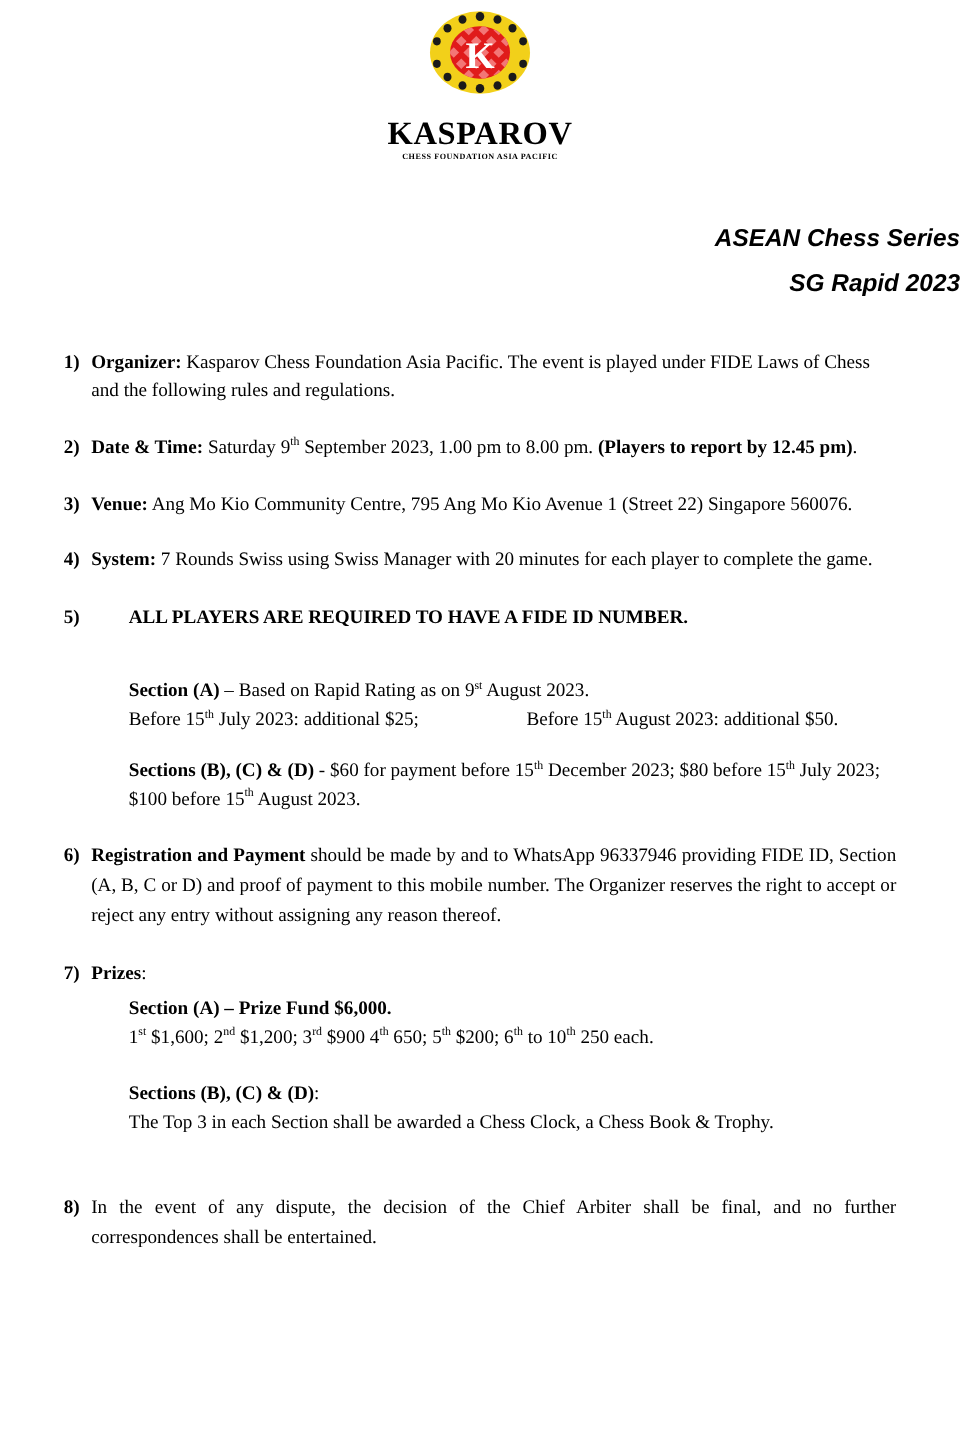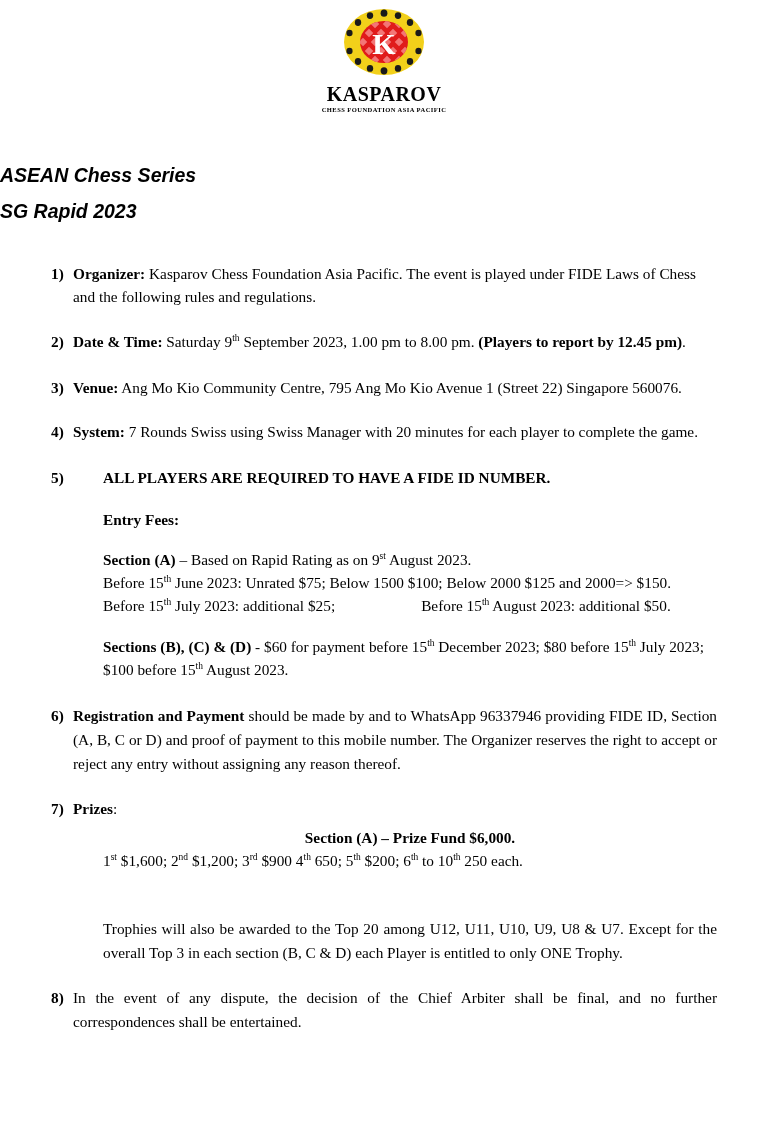--- a/index.html
+++ b/index.html
@@ -31,37 +31,37 @@
   .logo-mark {
     position: relative;
     width: 82px;
     height: 68px;
     margin: 0 auto;
   }
   .logo-mark svg { display: block; }
   .wordmark {
     font-family: "Liberation Serif", "DejaVu Serif", serif;
     font-weight: bold;
-    font-size: 20px;
+    font-size: 26px;
     letter-spacing: 0.5px;
     line-height: 1.0;
-    margin-top: 8px;
+    margin-top: 18px;
   }
   .tagline {
     font-family: "Liberation Serif", "DejaVu Serif", serif;
     font-weight: bold;
     font-size: 6.5px;
     letter-spacing: 0.45px;
     line-height: 1.0;
     margin-top: 3px;
   }
 
   
   .doc-title {
-    text-align: left;
+    text-align: right;
     font-family: "Liberation Sans", "DejaVu Sans", sans-serif;
     font-weight: bold;
     font-style: italic;
     font-size: 19.5px;
     line-height: 1.0;
   }
   .title-1 { margin-top: 52px; }
   .title-2 { margin-top: 17px; }
 
   
@@ -197,53 +197,52 @@
       <div class="item-body nojust"><b>System:</b><span> 7 Rounds Swiss using Swiss Manager with 20 minutes for each player to complete the game.</span></div>
     </div>
 
     <div class="item sp-5">
       <div class="item-num">5)</div>
       <div class="item-body nojust">
         <div class="indent"><b>ALL PLAYERS ARE REQUIRED TO HAVE A FIDE ID NUMBER.</b></div>
 
         <div class="gap-md"></div>
 
-        <div class="indent"><b>Entry Fees:</b></div>
 
         <div class="gap-md"></div>
 
         <div class="indent tight"><b>Section (A)</b><span> – Based on Rapid Rating as on 9</span><sup>st</sup><span> August 2023.</span></div>
-        <div class="indent tight"><span>Before 15</span><sup>th</sup><span> June 2023: Unrated $75; Below 1500 $100; Below 2000 $125 and 2000=&gt; $150.</span></div>
         <div class="indent tight"><span>Before 15</span><sup>th</sup><span> July 2023: additional $25;</span><span class="wide-gap"></span><span>Before 15</span><sup>th</sup><span> August 2023: additional $50.</span></div>
 
         <div class="gap-md"></div>
 
         <div class="indent tight"><b>Sections (B), (C) &amp; (D)</b><span> - $60 for payment before 15</span><sup>th</sup><span> December 2023; $80 before 15</span><sup>th</sup><span> July 2023; $100 before 15</span><sup>th</sup><span> August 2023.</span></div>
       </div>
     </div>
 
     <div class="item sp-6">
       <div class="item-num">6)</div>
       <div class="item-body"><b>Registration and Payment</b><span> should be made by and to WhatsApp 96337946 providing FIDE ID, Section (A, B, C or D) and proof of payment to this mobile number. The Organizer reserves the right to accept or reject any entry without assigning any reason thereof.</span></div>
     </div>
 
     <div class="item sp-7">
       <div class="item-num">7)</div>
       <div class="item-body nojust">
         <div><b>Prizes</b><span>:</span></div>
 
-        <div class="indent tight" style="margin-top:6px;text-align:center;"><b>Section (A) – Prize Fund $6,000.</b></div>
+        <div class="indent tight" style="margin-top:6px;"><b>Section (A) – Prize Fund $6,000.</b></div>
         <div class="indent tight"><span>1</span><sup>st</sup><span> $1,600; </span><span>2</span><sup>nd</sup><span> $1,200; </span><span>3</span><sup>rd</sup><span> $900 </span><span>4</span><sup>th</sup><span> 650; </span><span>5</span><sup>th</sup><span> $200; </span><span>6</span><sup>th</sup><span> to 10</span><sup>th</sup><span> 250 each.</span></div>
 
         <div class="gap-lg"></div>
 
+        <div class="indent tight"><b>Sections (B), (C) &amp; (D)</b><span>:</span></div>
+        <div class="indent tight">The Top 3 in each Section shall be awarded a Chess Clock, a Chess Book &amp; Trophy.</div>
 
         <div class="gap-lg"></div>
 
-        <div class="indent" style="text-align:justify;">Trophies will also be awarded to the Top 20 among U12, U11, U10, U9, U8 &amp; U7. Except for the overall Top 3 in each section (B, C &amp; D) each Player is entitled to only ONE Trophy.</div>
       </div>
     </div>
 
     <div class="item sp-8">
       <div class="item-num">8)</div>
       <div class="item-body">In the event of any dispute, the decision of the Chief Arbiter shall be final, and no further correspondences shall be entertained.</div>
     </div>
 
   </div>
 </div>

